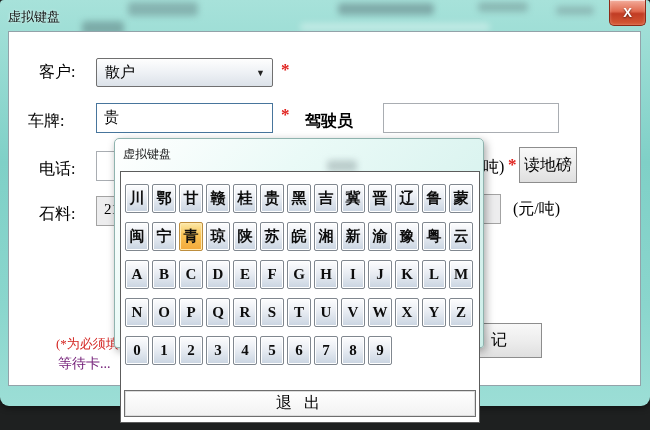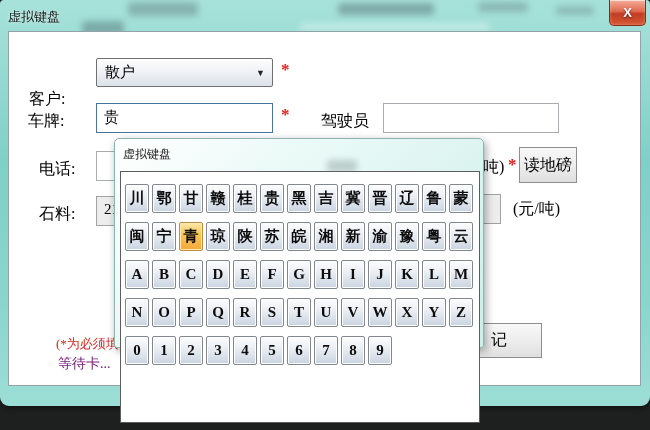--- a/index.html
+++ b/index.html
@@ -116,31 +116,31 @@
   <div class="blob" style="left:556px;top:6px;width:38px;height:9px;background:rgba(88,104,110,.3);"></div>
 
   <div class="win-title">虚拟键盘</div>
 
   <div class="close-btn">
     <span>X</span>
   </div>
 
   <div class="content">
 
-    <div class="lbl" style="left:20px;top:30px;margin-top:27px;">客户:</div>
+    <div class="lbl" style="left:30px;top:30px;">客户:</div>
     <div class="combo" style="left:87px;top:26px;width:177px;">
       <span>散户</span>
       <span class="arrow">▼</span>
     </div>
     <div class="req" style="left:272px;top:28px;">*</div>
 
     <div class="lbl" style="left:19px;top:79px;text-align:right;">车牌:</div>
     <div class="tinput focus" style="left:87px;top:71px;width:177px;">贵</div>
     <div class="req" style="left:272px;top:73px;">*</div>
-    <div class="lbl" style="left:312px;top:79px;">驾驶员</div>
+    <div class="lbl" style="left:296px;top:79px;font-weight:bold;">驾驶员</div>
     <div class="tinput" style="left:374px;top:71px;width:176px;"></div>
 
     <div class="lbl" style="left:30px;top:127px;">电话:</div>
     <div class="tinput" style="left:87px;top:119px;width:180px;"></div>
     <div class="lbl" style="left:474px;top:125px;">吨)</div>
     <div class="req" style="left:499px;top:123px;">*</div>
     <div class="btn" style="left:510px;top:115px;width:58px;height:36px;text-align:center;">读地磅</div>
 
     <div class="lbl" style="left:30px;top:172px;">石料:</div>
     <div class="tinput gray" style="left:87px;top:164px;width:180px;">21</div>
@@ -225,14 +225,15 @@
           <div class="kb-key">2</div>
           <div class="kb-key">3</div>
           <div class="kb-key">4</div>
           <div class="kb-key">5</div>
           <div class="kb-key">6</div>
           <div class="kb-key">7</div>
           <div class="kb-key">8</div>
           <div class="kb-key">9</div>
         </div>
       </div>
+    <div class="kbd-exit">退  出</div>
   </div>
 </div>
 
 </body></html>

